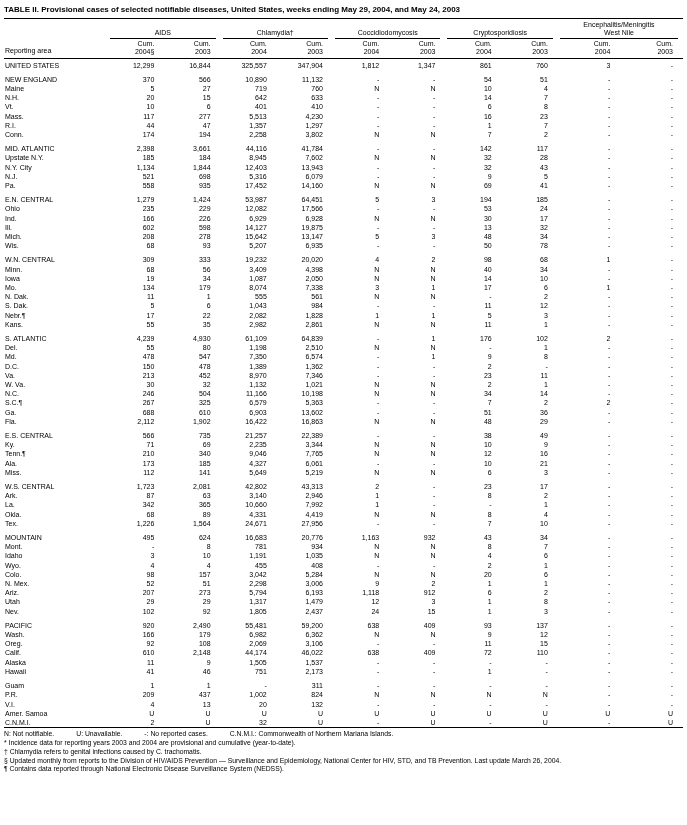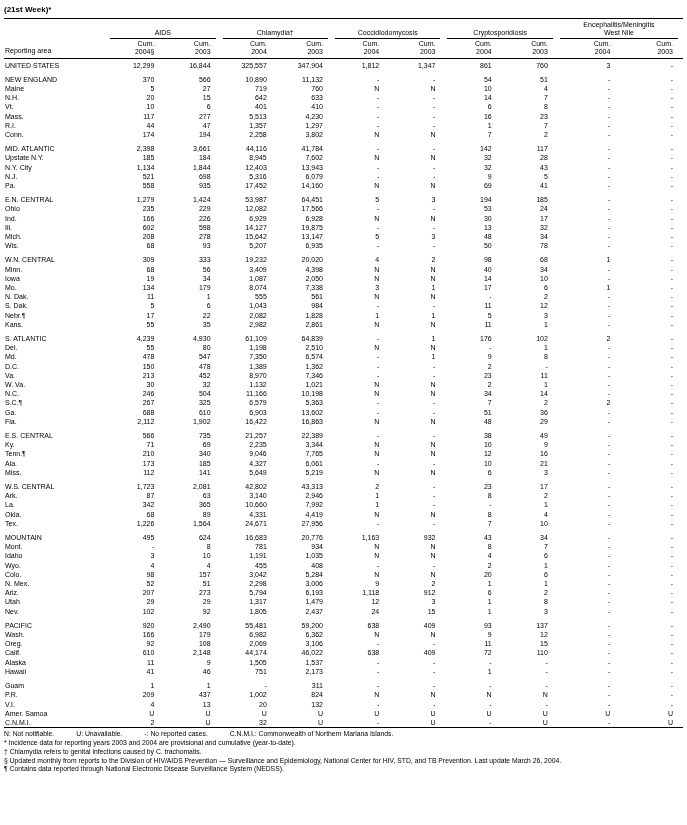--- a/index.html
+++ b/index.html
@@ -52,21 +52,21 @@
   .legend span { margin-right: 22px; }
   .legend span:last-child { margin-right: 0; }
   .note { padding-left: 8px; text-indent: -8px; }
 </style>
 </head>
 <body>
 
 <div>
 
   <div class="title">
-    <div>(21st Week)*</div>
+    <div>TABLE II. Provisional cases of selected notifiable diseases, United States, weeks ending May 29, 2004, and May 24, 2003</div>
   </div>
 
   <table>
     <colgroup>
       <col class="area-col">
       <col class="num-col">
         <col class="num-col">
       <col class="num-col">
         <col class="num-col">
       <col class="num-col">

